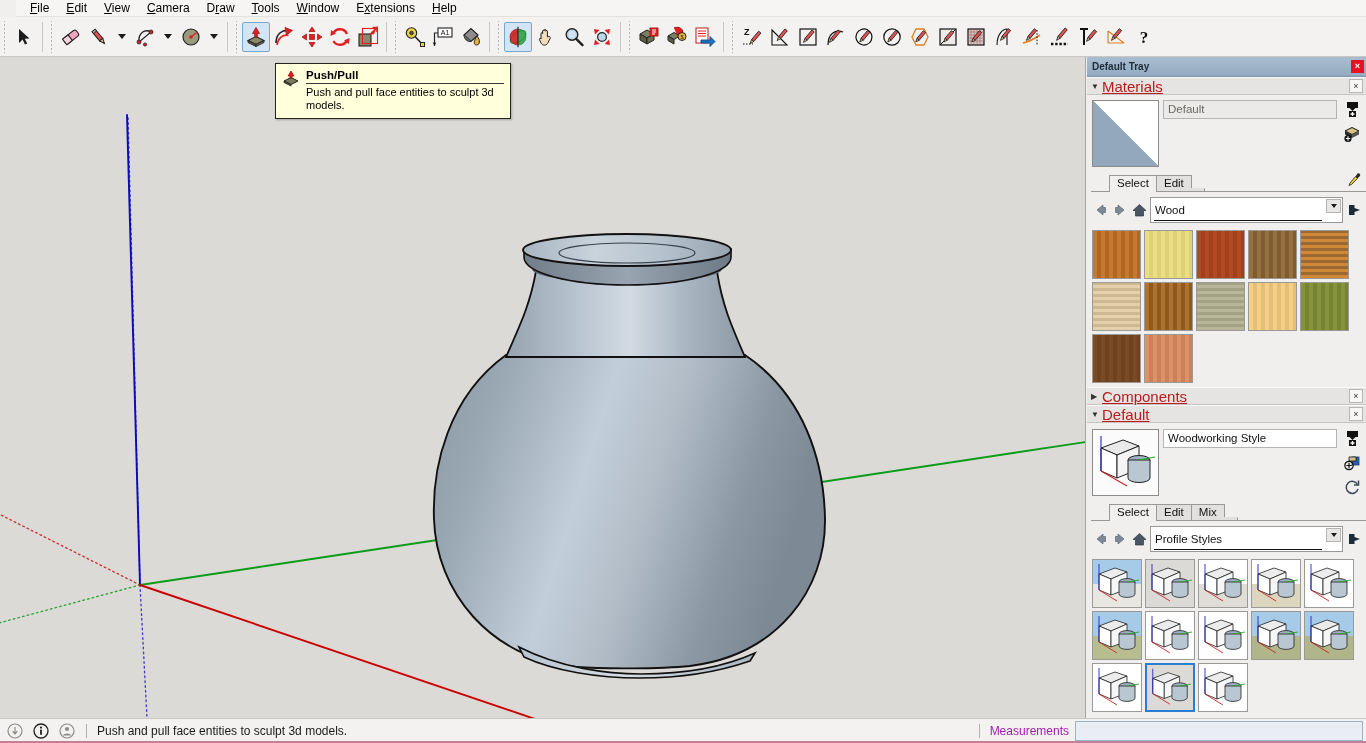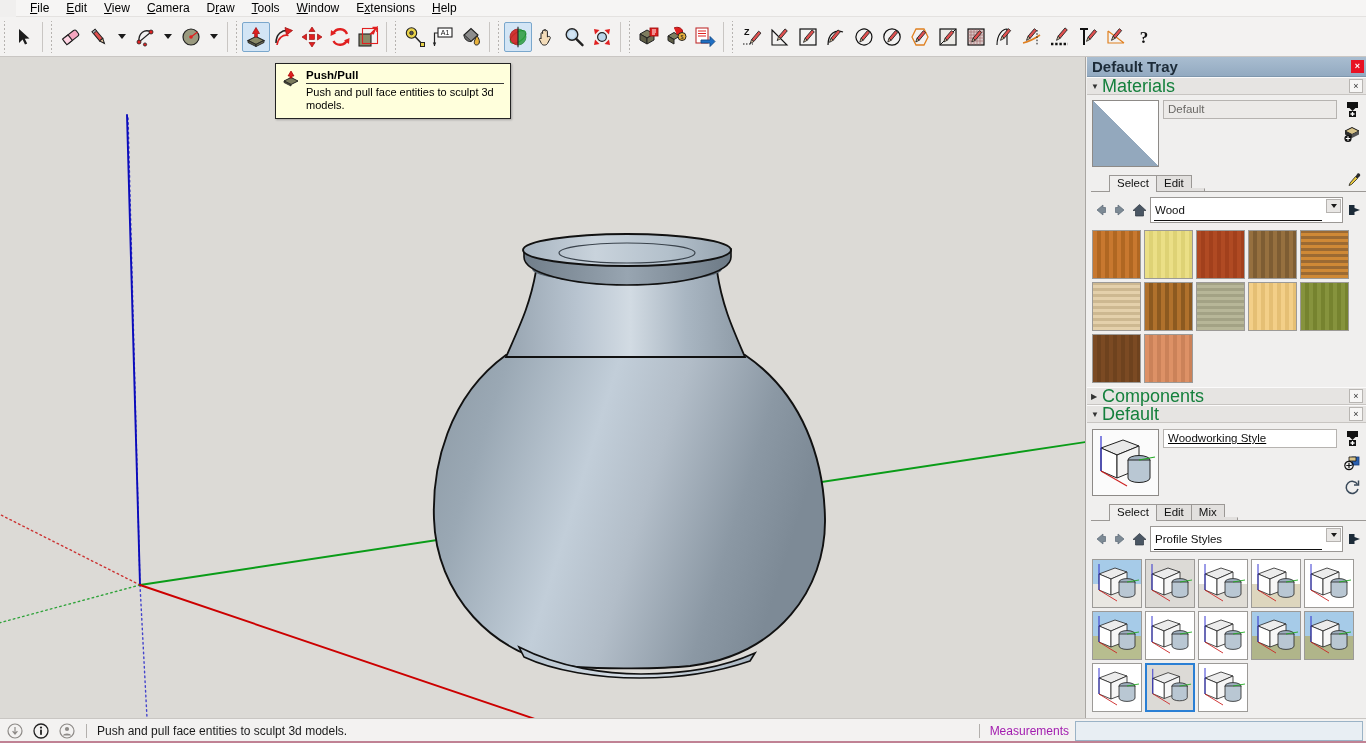--- a/index.html
+++ b/index.html
@@ -80,34 +80,34 @@
   #tray {
     position: absolute; top: 57px; left: 1087px; width: 279px; height: 661px;
     background: #f0efee; overflow: hidden;
   }
   #tray-title {
     height: 20px; background: #9db3c8;
     background: linear-gradient(#a9bdd0, #93aac1);
     display: flex; align-items: center; justify-content: space-between;
     padding-left: 5px; border-bottom: 1px solid #7f97ad;
   }
-  #tray-title .t-text { font-size: 15px; font-weight: bold; color: #1c2b38; }
+  #tray-title .t-text { font-size: 10px; font-weight: bold; color: #1c2b38; }
   .tray-close {
     width: 13px; height: 13px; margin-right: 2px; background: #e81123;
     color: #fff; font-size: 9px; line-height: 13px; text-align: center;
     font-weight: bold; cursor: default;
   }
 
   .panel-head {
     height: 18px; background: #e6e4e2;
     border-bottom: 1px solid #c8c5c2; border-top: 1px solid #fbfafa;
     display: flex; align-items: center; padding-left: 4px;
   }
   .panel-head .tri { font-size: 8px; color: #333; width: 11px; }
-  .panel-head .ph-name { font-size: 18px; color: #15803d; flex: 1; }
+  .panel-head .ph-name { font-size: 15px; color: #b91c1c; flex: 1; text-decoration: underline; }
   .panel-head .ph-x {
     width: 14px; height: 14px; margin-right: 3px;
     border: 1px solid #b8b5b2; background: #f7f6f5;
     font-size: 9px; line-height: 12px; text-align: center; color: #333;
     cursor: default;
   }
 
   .panel-body { background: #f0efee; padding: 3px 0 0 0; }
 
   
@@ -169,21 +169,21 @@
   .style-grid { display: flex; flex-wrap: wrap; gap: 3px; padding: 4px 4px 0 5px; }
   .style-sw {
     width: 50px; height: 49px; border: 1px solid #9c9a97; cursor: default;
     position: relative; overflow: hidden; background: #fff;
   }
   .style-sw.sel { border: 2px solid #2a7fd4; }
 
   
   .sty-top { display: flex; padding: 3px 3px 3px 5px; gap: 4px; }
   .sty-preview { width: 67px; height: 67px; border: 1px solid #8d8a87; background: #fff; flex:none; position:relative;}
-  .sty-fields { flex: 1; display: flex; flex-direction: column; gap: 3px; text-decoration: underline; }
+  .sty-fields { flex: 1; display: flex; flex-direction: column; gap: 3px; }
   .sty-name {
     height: 19px; border: 1px solid #b6b3b0; background: #fff;
     font-size: 11.5px; color: #111; padding: 2px 0 0 4px;
   }
   .sty-desc {
     height: 45px; border: 1px solid #b6b3b0; background: #fff;
     font-size: 11.5px; color: #111; padding: 2px 3px; line-height: 14px;
   }
 
   

